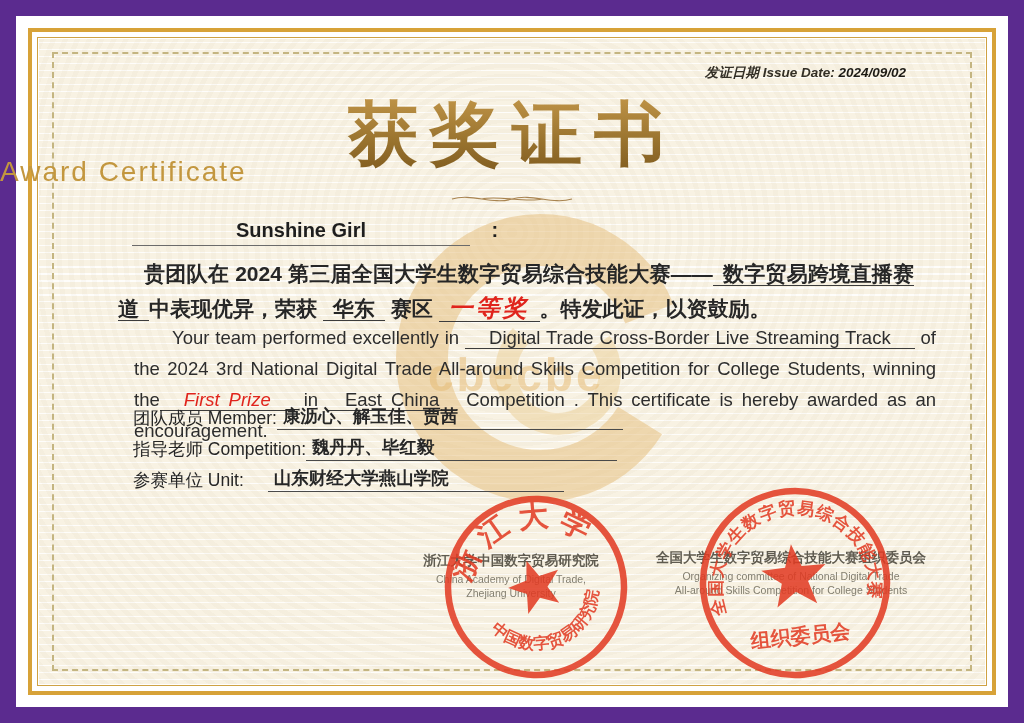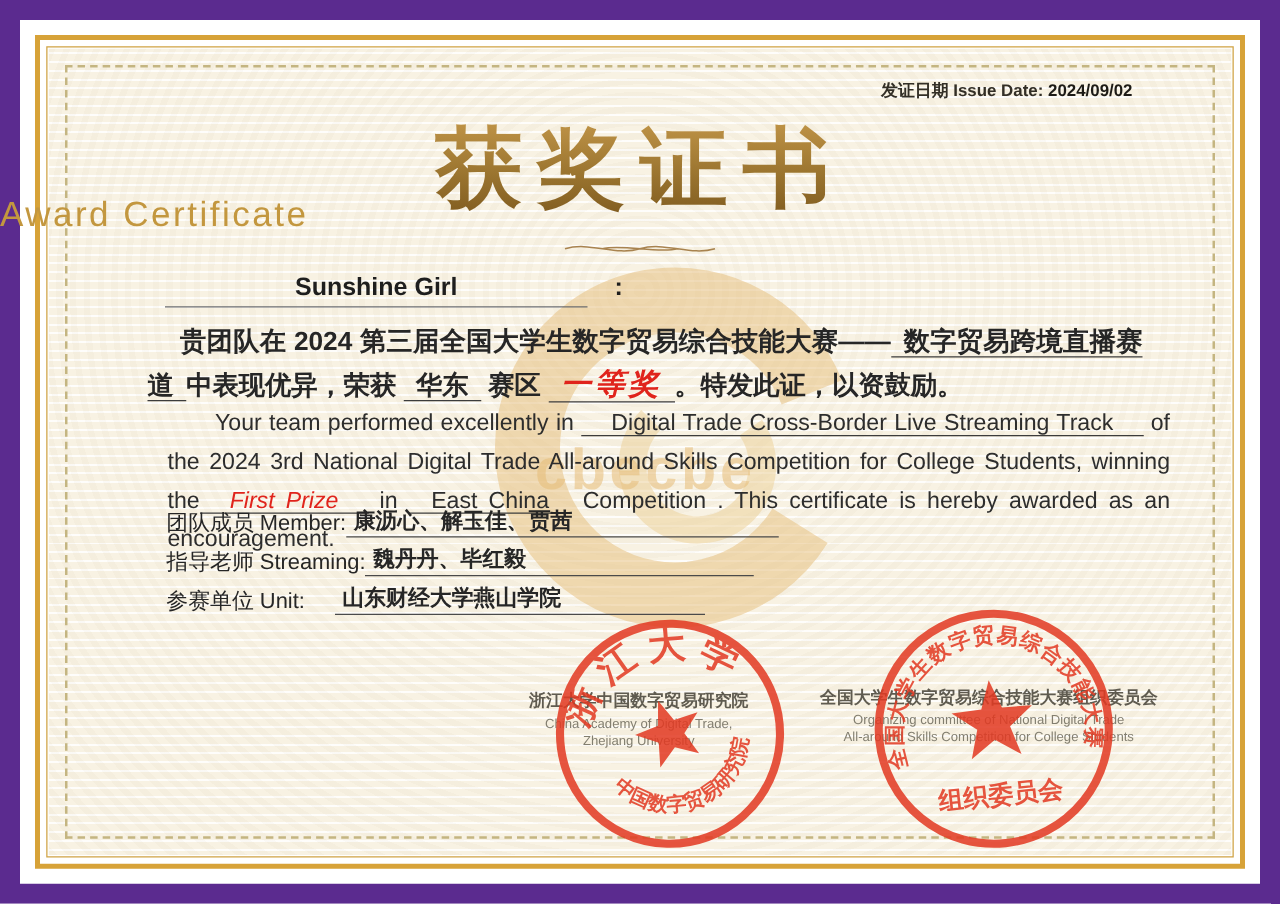--- a/index.html
+++ b/index.html
@@ -87,21 +87,21 @@
   <svg class="wm" style="left:330px;top:190px;" width="420" height="340" viewBox="0 0 420 340">
     <g opacity="0.5">
       <circle cx="210" cy="168" r="118" fill="none" stroke="#e6bd7a" stroke-width="52" stroke-dasharray="630 112" transform="rotate(32 210 168)"></circle>
       <circle cx="228" cy="182" r="52" fill="none" stroke="#eccf96" stroke-width="22" stroke-dasharray="235 92" transform="rotate(-35 228 182)"></circle>
     </g>
   </svg>
   <div class="abs wm-text">cbecbe</div>
 
   <div class="dashed"></div>
 
-  <div class="abs meta" style="right:118px;">
+  <div class="abs meta" style="right:118px;font-style:italic;">
     <span>发证日期 Issue Date:</span>
     <span class="val">2024/09/02</span>
   </div>
 
   <div class="abs title-cn">获奖证书</div>
   <div class="abs title-en">Award Certificate</div>
   <div class="abs flourish">
     <svg width="130" height="14" viewBox="0 0 130 14">
       <path d="M5 7 C25 1, 45 13, 65 7 C85 1, 105 13, 125 7 M35 7 C50 3, 80 11, 95 7" fill="none" stroke="#a8834f" stroke-width="1.2"></path>
     </svg>
@@ -119,21 +119,21 @@
   <div class="abs para-en">
     <span>Your team performed excellently in</span> <span class="blank">Digital Trade Cross-Border Live Streaming Track</span> <span>of the 2024 3rd National Digital Trade All-around Skills Competition for College Students, winning the</span><span class="blank prize-en">First Prize</span> <span>in</span> <span class="blank" style="padding:0 18px;">East China</span> <span>Competition . This certificate is hereby awarded as an encouragement.</span>
   </div>
 
   <div class="abs fields">
     <div class="frow">
       <span class="flabel">团队成员 Member:</span>
       <span class="fval w0">康沥心、解玉佳、贾茜</span>
     </div>
     <div class="frow">
-      <span class="flabel">指导老师 Streaming:</span>
+      <span class="flabel">指导老师 Competition:</span>
       <span class="fval w1">魏丹丹、毕红毅</span>
     </div>
     <div class="frow">
       <span class="flabel">参赛单位 Unit:</span>
       <span class="fval w2">山东财经大学燕山学院</span>
     </div>
   </div>
 
   <div class="abs issuer issuer-left">
     <div class="cn">浙江大学中国数字贸易研究院</div>

